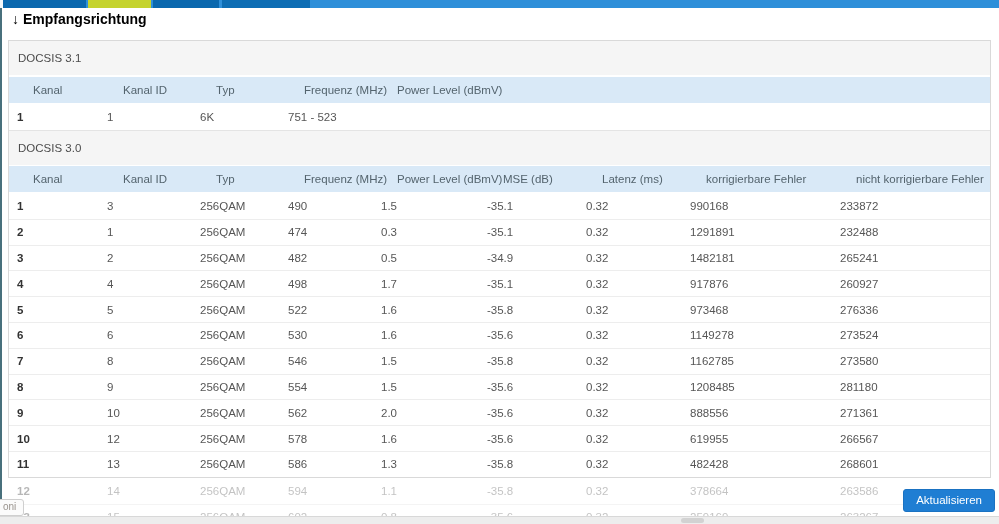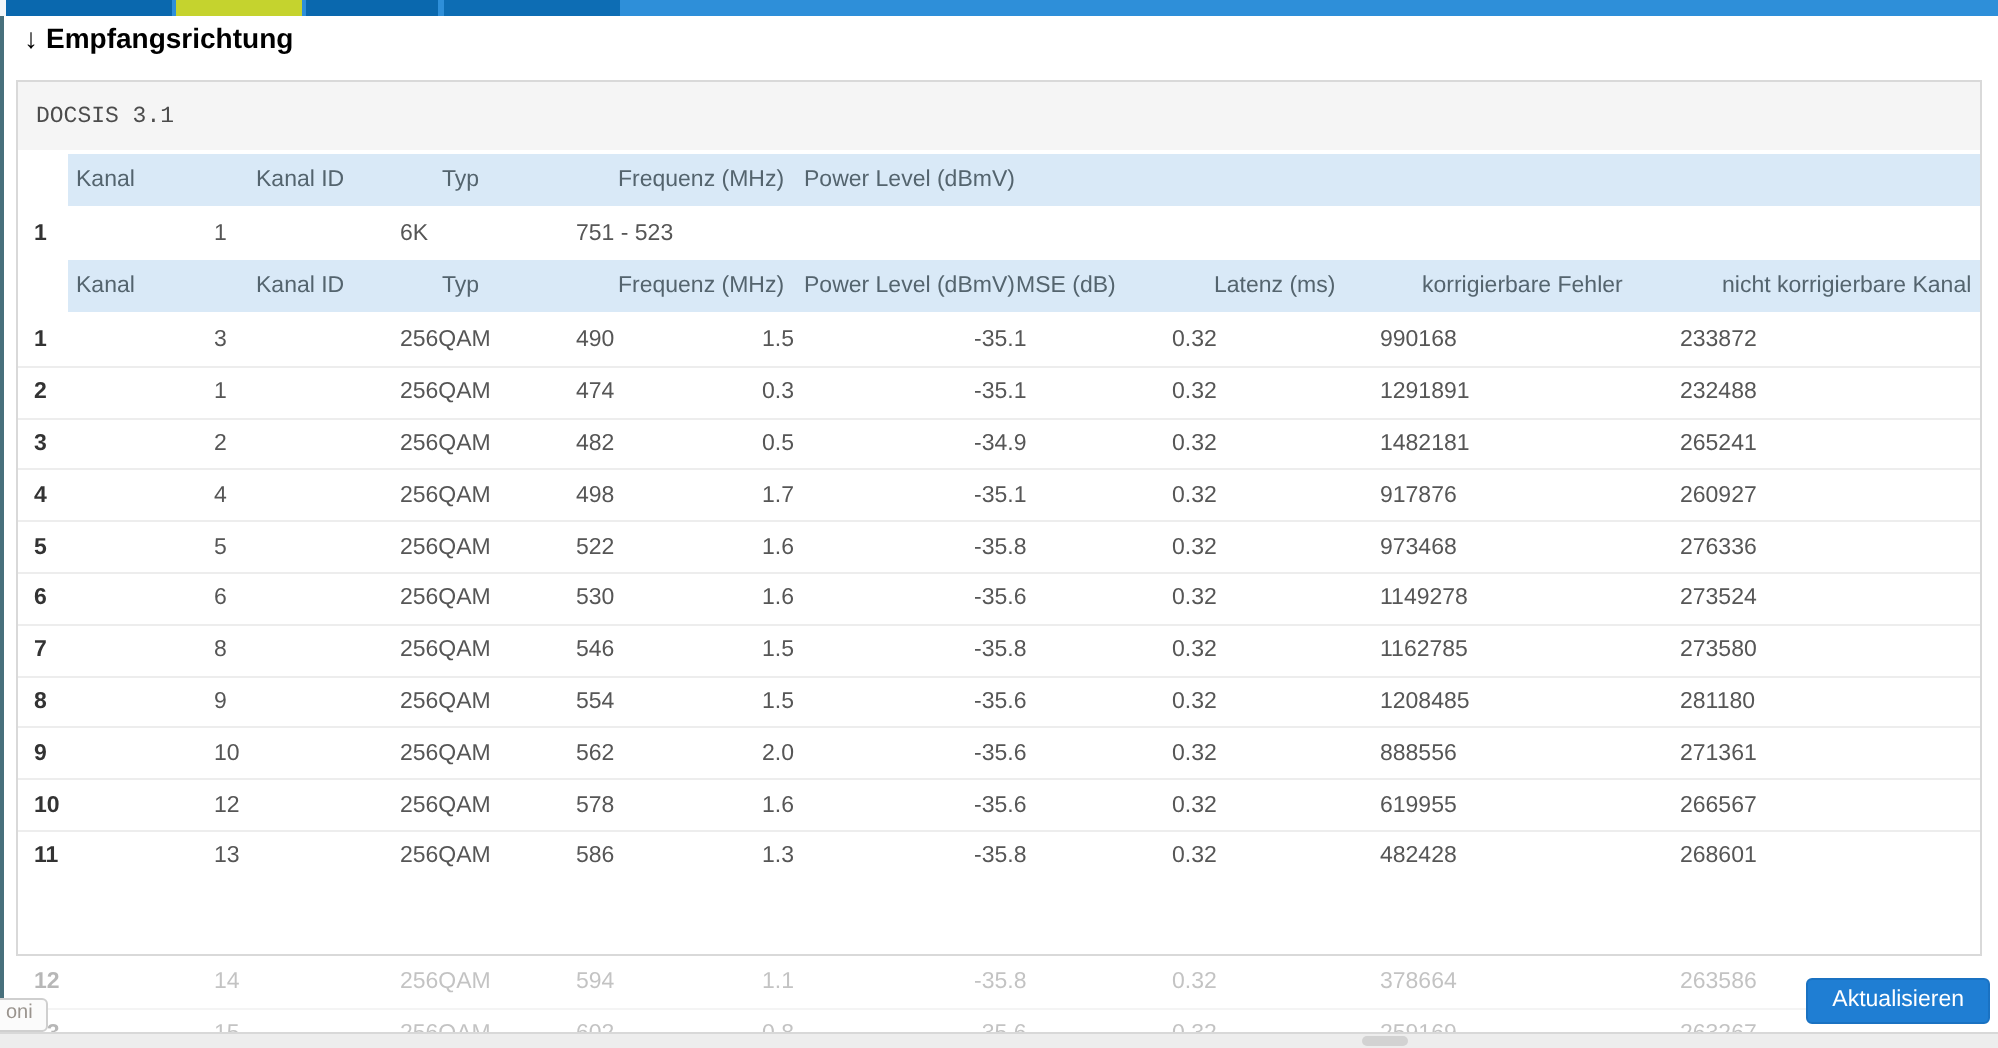--- a/index.html
+++ b/index.html
@@ -28,29 +28,29 @@
   .heading { position: absolute; left: 12px; top: 11px; font-size: 14px; font-weight: bold; color: #000000; }
   .heading .arrow { margin-right: 4px; font-weight: bold; }
 
   
   .panel {
     position: absolute; left: 8px; top: 40px; width: 983px; height: 438px;
     border: 1px solid #d9d9d9; background: #fff; overflow: hidden;
   }
   .sec {
     height: 34px; display: flex; align-items: center; padding-left: 9px;
-    background: #f5f5f5; color: #4c4c4c; font-size: 11.5px; font-family: Liberation Mono, monospace;
+    background: #f5f5f5; color: #4c4c4c; font-size: 11.5px;
   }
   .sec31 { margin-bottom: 2px; }
   .sec30 { height: 35px; border-top: 1px solid #e4e4e4; margin-bottom: 1px; }
 
   .thead {
     display: grid; height: 26px; align-items: center;
     background: #d9e9f7; color: #54646e; font-size: 11.5px;
-    padding-left: 4px; margin-bottom: 1px; margin-left: 25px;
+    padding-left: 24px; margin-bottom: 1px;
   }
   .trow {
     display: grid; height: 26px; align-items: center;
     font-size: 11.5px; color: #565656; padding-left: 8px; background: #fff;
   }
   .t9 .trow { height: 25.8px; }
   .t5 .trow, .thead.t5 { grid-template-columns: 90px 93px 88px 93px 1fr; }
   .t9 .trow, .thead.t9 { grid-template-columns: 90px 93px 88px 93px 106px 99px 104px 150px 1fr; }
   .tbody .trow + .trow { border-top: 1px solid #ededed; }
   .trow .cell:first-child { font-weight: bold; color: #333; }
@@ -115,30 +115,33 @@
     </div>
   <div class="tbody t5">
       <div class="trow">
         <div class="cell">1</div>
         <div class="cell">1</div>
         <div class="cell">6K</div>
         <div class="cell">751 - 523</div>
       </div>
     </div>
 
+  <div class="sec sec30">
+    <span>DOCSIS 3.0</span>
+  </div>
   <div class="thead t9">
       <div class="cell">Kanal</div>
       <div class="cell">Kanal ID</div>
       <div class="cell">Typ</div>
       <div class="cell">Frequenz (MHz)</div>
       <div class="cell">Power Level (dBmV)</div>
       <div class="cell">MSE (dB)</div>
       <div class="cell">Latenz (ms)</div>
       <div class="cell">korrigierbare Fehler</div>
-      <div class="cell">nicht korrigierbare Kanal</div>
+      <div class="cell">nicht korrigierbare Fehler</div>
     </div>
   <div class="tbody t9">
       <div class="trow">
         <div class="cell">1</div>
         <div class="cell">3</div>
         <div class="cell">256QAM</div>
         <div class="cell">490</div>
         <div class="cell">1.5</div>
         <div class="cell">-35.1</div>
         <div class="cell">0.32</div>

